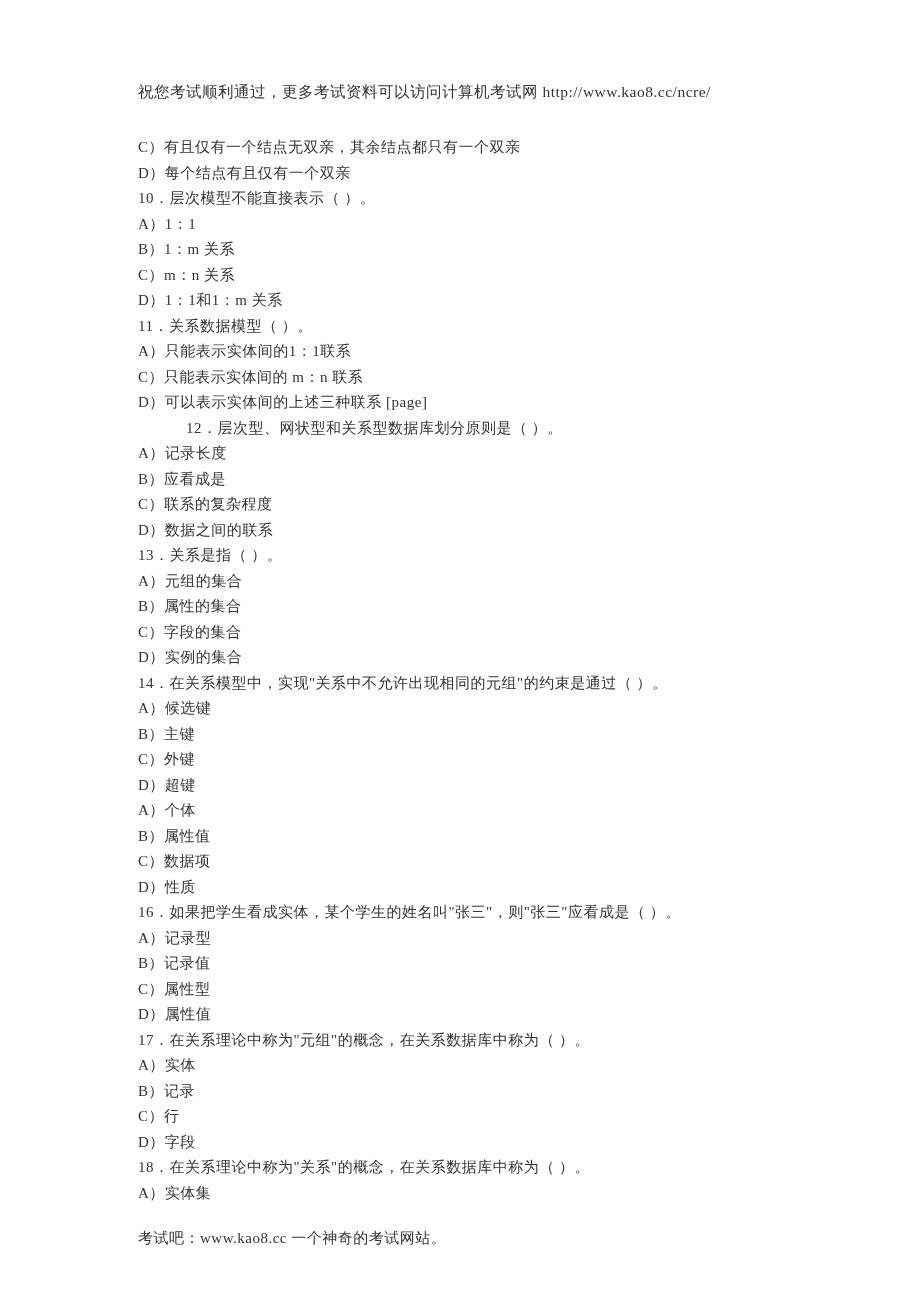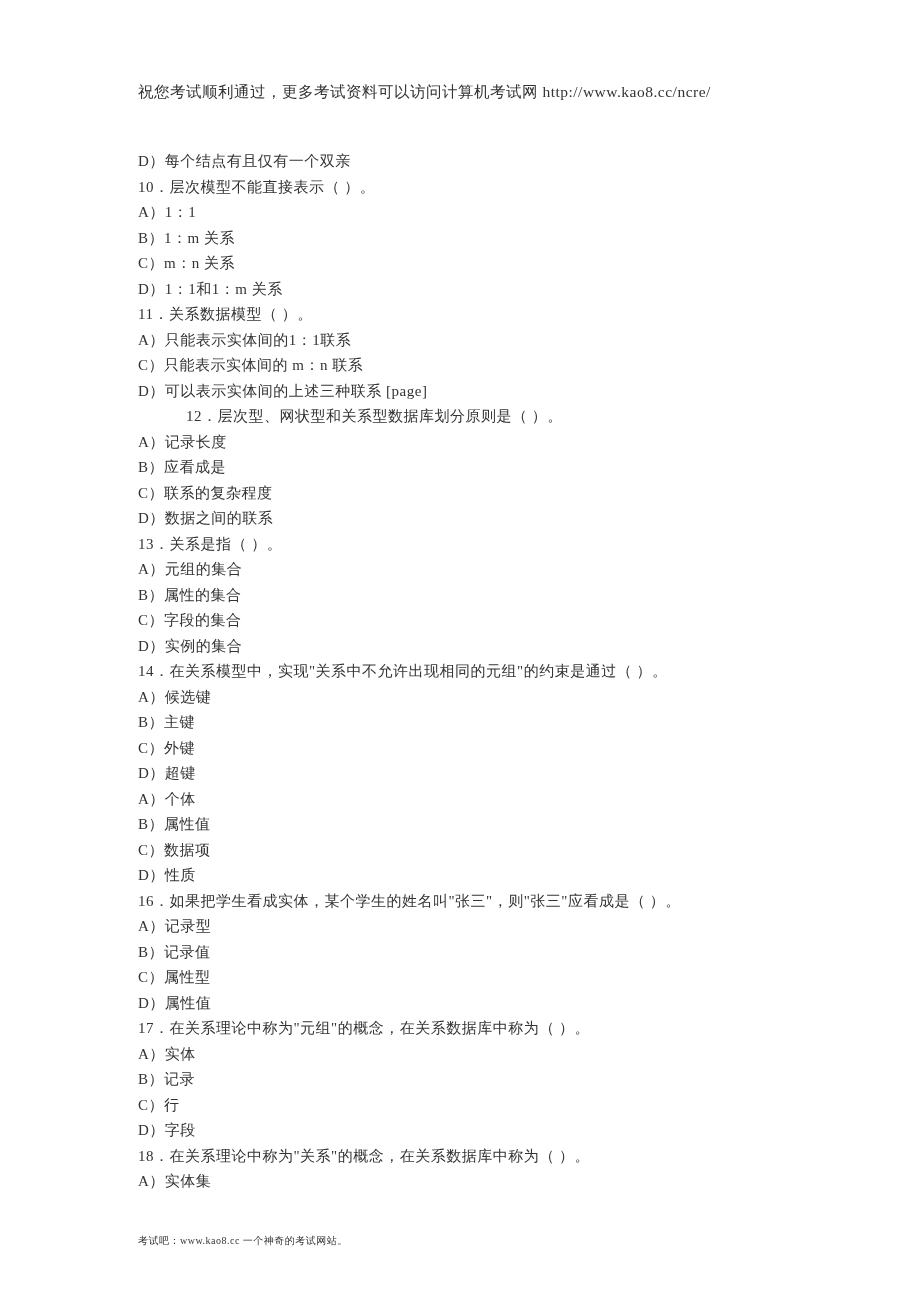--- a/index.html
+++ b/index.html
@@ -15,48 +15,49 @@
       font-size: 15px;
       color: #333333;
       position: relative;
     }
     .page-container {
       padding: 82px 138px 0 138px;
     }
     .header-text {
       font-size: 15.5px;
       color: #333333;
-      margin-bottom: 46px;
+      margin-bottom: 32px;
       letter-spacing: 0.5px;
     }
     .content-line {
       font-size: 15px;
       line-height: 25.5px;
       color: #333333;
       letter-spacing: 0.5px;
     }
     .indented {
       padding-left: 48px;
     }
     .footer-text {
       position: absolute;
       bottom: 54px;
       left: 138px;
-      font-size: 10px;
+      font-size: 15px;
       color: #333333;
       letter-spacing: 0.5px;
       text-align: right;
     }
   </style>
 </head>
 <body>
 
 <div class="page-container">
   <div class="header-text">祝您考试顺利通过，更多考试资料可以访问计算机考试网 http://www.kao8.cc/ncre/</div>
   <div class="content-body" id="content-body">
+      <div class="content-line">C）有且仅有一个结点无双亲，其余结点都只有一个双亲</div>
       <div class="content-line">D）每个结点有且仅有一个双亲</div>
       <div class="content-line">10．层次模型不能直接表示（  ）。</div>
       <div class="content-line">A）1：1</div>
       <div class="content-line">B）1：m 关系</div>
       <div class="content-line">C）m：n 关系</div>
       <div class="content-line">D）1：1和1：m 关系</div>
       <div class="content-line">11．关系数据模型（  ）。</div>
       <div class="content-line">A）只能表示实体间的1：1联系</div>
       <div class="content-line">C）只能表示实体间的 m：n 联系</div>
       <div class="content-line">D）可以表示实体间的上述三种联系 [page]</div>

